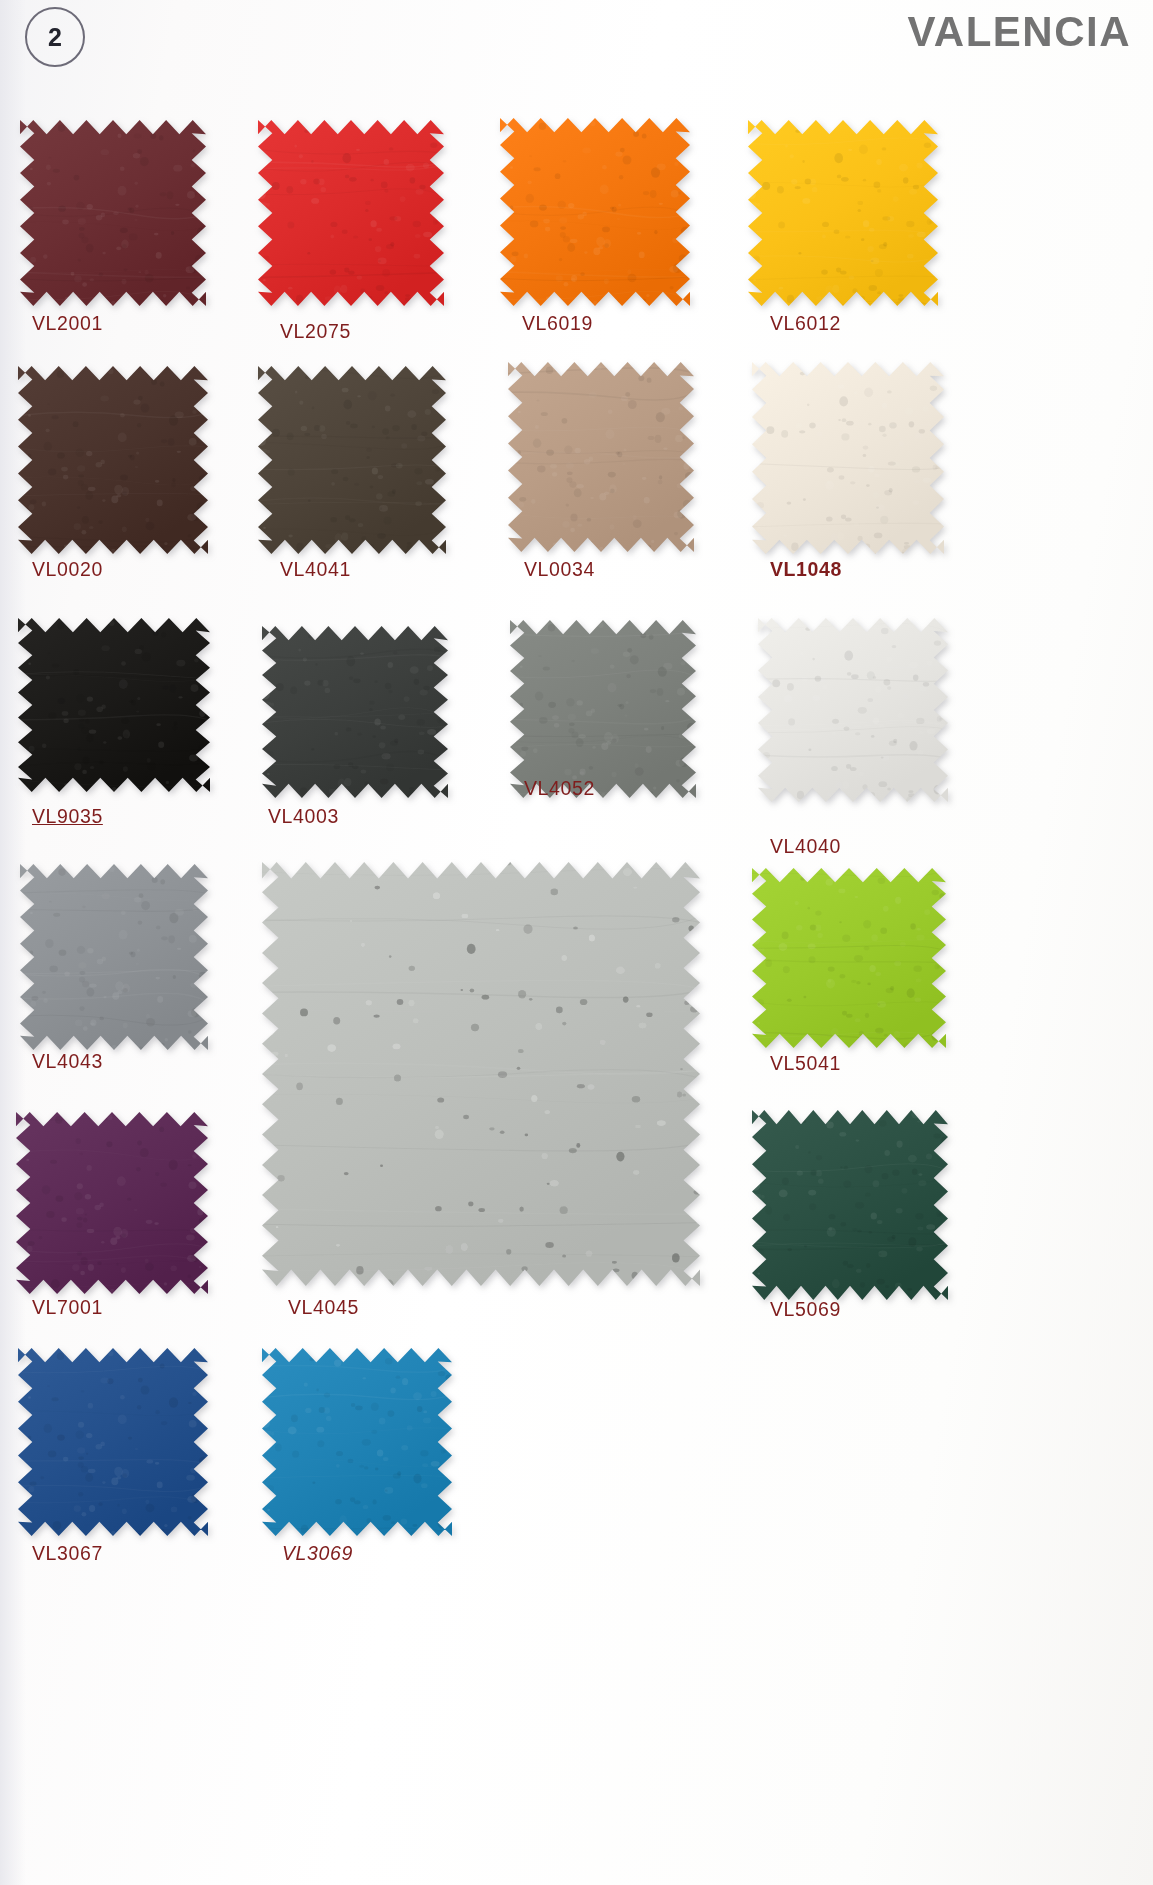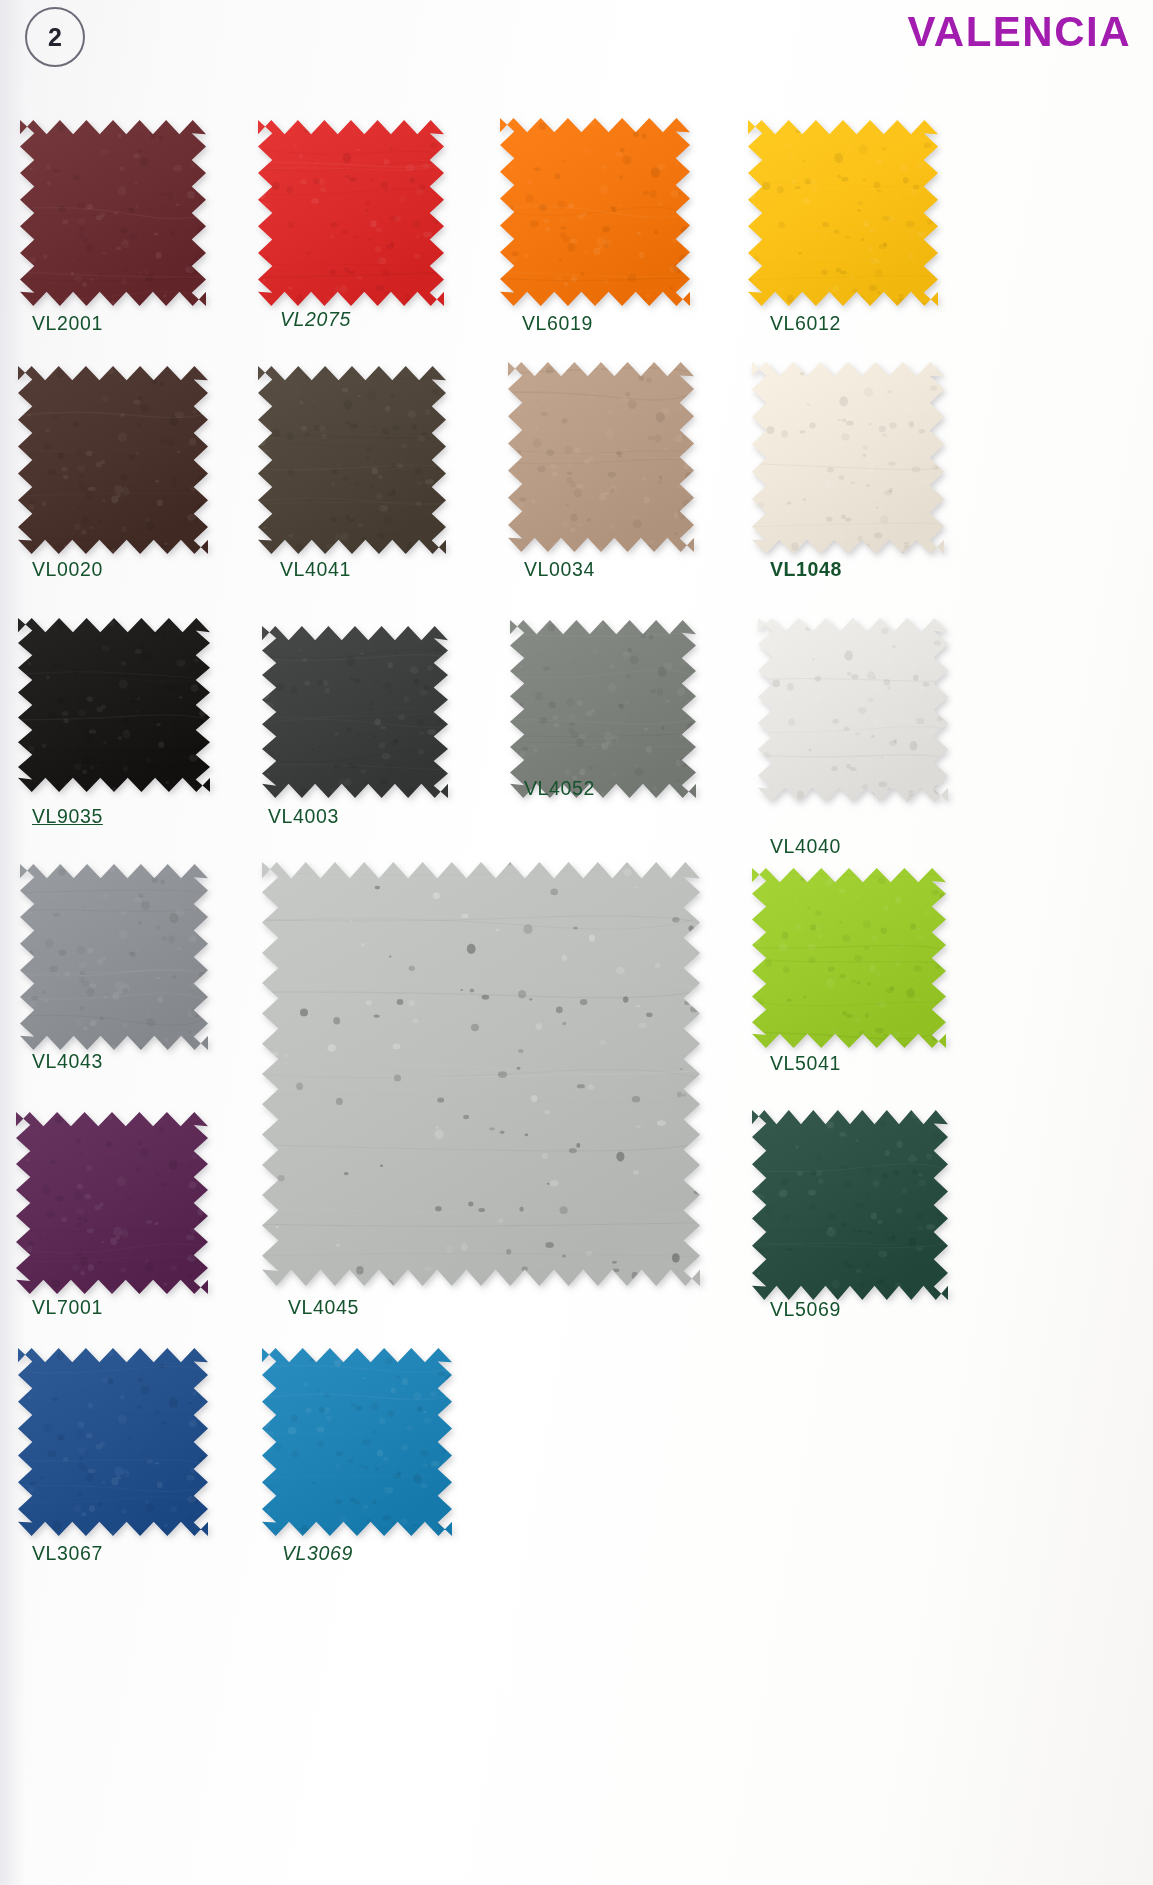--- a/index.html
+++ b/index.html
@@ -47,38 +47,38 @@
     font-weight: bold;
     color: #23242e;
     letter-spacing: 0;
   }
   .brand-title {
     position: absolute;
     right: 22px; top: 8px;
     font-size: 42px;
     font-weight: bold;
     letter-spacing: 1.5px;
-    color: #a21caf;
+    color: #737373;
     font-family: "Liberation Sans", sans-serif;
   }
 
   
   .grid { position: absolute; top: 0; left: 0; width: 1153px; height: 1885px; }
 
   .cell { position: absolute; }
 
   
   .swatch {
     display: block;
     filter: drop-shadow(2px 3px 3px rgba(90,90,100,0.28));
   }
 
   .swatch-label {
     font-size: 19.5px;
-    color: #14532d;
+    color: #7f1d1d;
     letter-spacing: 0.6px;
     font-family: "Liberation Sans", sans-serif;
     white-space: nowrap;
   }
 </style>
 </head>
 <body>
 
 <div class="paper-bg"></div>
 <div class="paper-shade-left"></div>
@@ -297,21 +297,21 @@
             <path d="M0 48.7 Q 56 46.8 112 49.4 T 186 43.7" fill="none" stroke="#fff" stroke-width="1.42" opacity="0.036"></path>
             <path d="M0 29.4 Q 56 36.4 112 32.8 T 186 33.9" fill="none" stroke="#000" stroke-width="1.33" opacity="0.027"></path>
             <path d="M0 144.6 Q 56 143.6 112 144.9 T 186 145.9" fill="none" stroke="#000" stroke-width="0.73" opacity="0.039"></path>
             <path d="M0 42.1 Q 56 41.8 112 45.8 T 186 41.1" fill="none" stroke="#fff" stroke-width="1.60" opacity="0.042"></path>
             <path d="M0 74.3 Q 56 76.1 112 70.6 T 186 76.7" fill="none" stroke="#000" stroke-width="0.93" opacity="0.034"></path>
             <path d="M0 157.4 Q 56 156.8 112 155.0 T 186 152.6" fill="none" stroke="#000" stroke-width="1.60" opacity="0.045"></path>
             <path d="M0 48.2 Q 56 55.1 112 46.5 T 186 47.0" fill="none" stroke="#000" stroke-width="1.20" opacity="0.032"></path>
           </g>
         </svg>
       </div>
-      <div class="cell swatch-label" style="left: 280px; top: 308px; font-style: italic;">VL2075</div>
+      <div class="cell swatch-label" style="left: 280px; top: 320px;">VL2075</div>
       <div class="cell" style="left: 500px; top: 118px;">
         <svg width="190" height="188" viewBox="0 0 190 188" class="swatch">
           <defs>
             <linearGradient id="g2" x1="0" y1="0" x2="0.6" y2="1">
               <stop offset="0%" stop-color="#fe8018"></stop>
               <stop offset="55%" stop-color="#F4760E"></stop>
               <stop offset="100%" stop-color="#ea6c04"></stop>
             </linearGradient>
             <clipPath id="cp2">
               <polygon points="0.0,14.3 13.6,0.0 27.1,14.3 40.7,0.0 54.3,14.3 67.9,0.0 81.4,14.3 95.0,0.0 108.6,14.3 122.1,0.0 135.7,14.3 149.3,0.0 162.9,14.3 176.4,0.0 190.0,14.3 175.7,13.4 190.0,26.9 175.7,40.3 190.0,53.7 175.7,67.1 190.0,80.6 175.7,94.0 190.0,107.4 175.7,120.9 190.0,134.3 175.7,147.7 190.0,161.1 175.7,174.6 190.0,188.0 190.0,173.7 176.4,188.0 162.9,173.7 149.3,188.0 135.7,173.7 122.1,188.0 108.6,173.7 95.0,188.0 81.4,173.7 67.9,188.0 54.3,173.7 40.7,188.0 27.1,173.7 13.6,188.0 0.0,173.7 14.3,174.6 0.0,161.1 14.3,147.7 0.0,134.3 14.3,120.9 0.0,107.4 14.3,94.0 0.0,80.6 14.3,67.1 0.0,53.7 14.3,40.3 0.0,26.9 14.3,13.4 0.0,0.0"></polygon>

